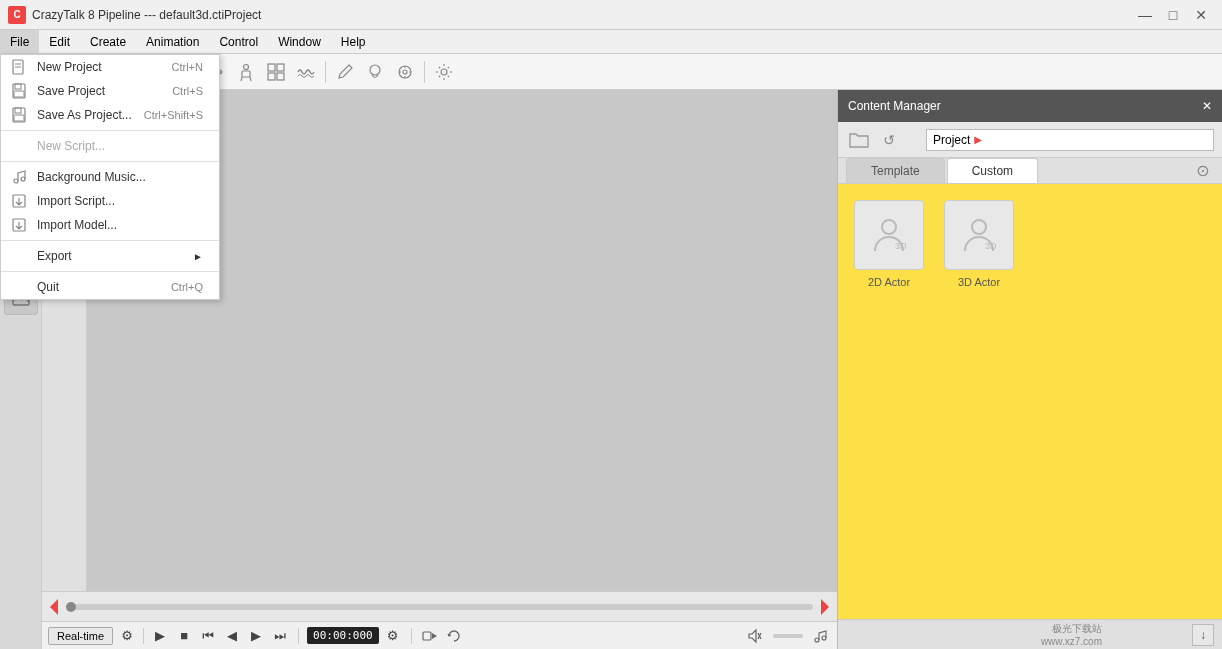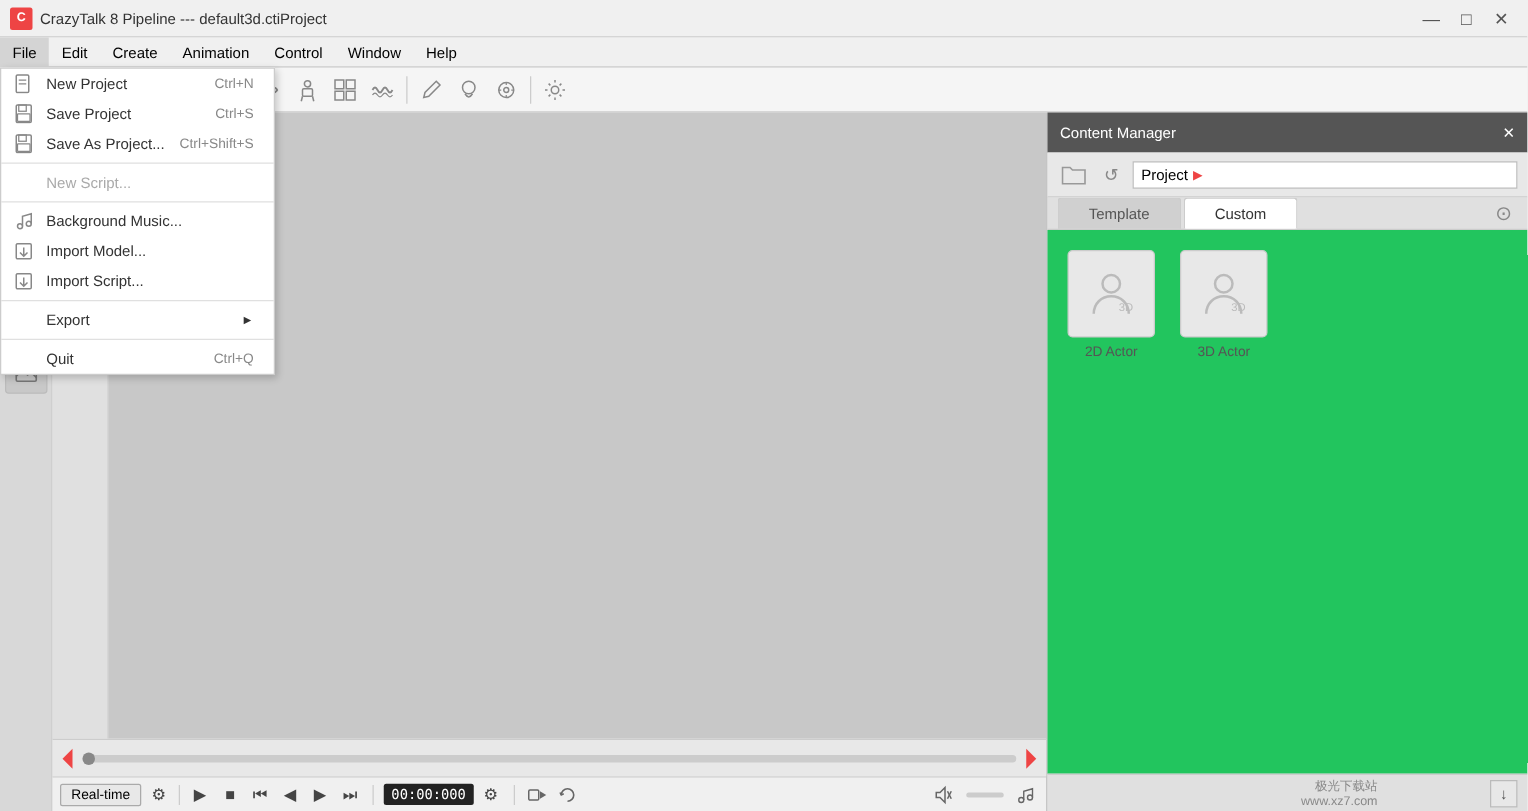--- a/index.html
+++ b/index.html
@@ -222,21 +222,21 @@
     }
     .tab.active {
       background: white;
       color: #333;
       font-weight: 500;
     }
 
     
     .content-grid {
       flex: 1;
-      background: #22c55e;
+      background: #fde047;
       padding: 16px;
       display: flex;
       gap: 20px;
       align-items: flex-start;
       overflow-y: auto;
     }
     .content-item {
       display: flex;
       flex-direction: column;
       align-items: center;
@@ -420,32 +420,32 @@
       <span class="shortcut"></span>
     </div>
 
     <div class="dropdown-item">
       <span class="icon-area">
         <svg width="16" height="16" viewBox="0 0 16 16">
             <rect x="2" y="2" width="12" height="12" rx="1" fill="none" stroke="#888" stroke-width="1.2"></rect>
             <path d="M8 5 v6 M5 9 l3 3 3-3" stroke="#888" stroke-width="1.2" fill="none"></path>
           </svg>
       </span>
-      <span>Import Model...</span>
+      <span>Import Script...</span>
       <span class="shortcut"></span>
     </div>
 
     <div class="dropdown-item">
       <span class="icon-area">
         <svg width="16" height="16" viewBox="0 0 16 16">
             <rect x="2" y="2" width="12" height="12" rx="1" fill="none" stroke="#888" stroke-width="1.2"></rect>
             <path d="M8 5 v6 M5 9 l3 3 3-3" stroke="#888" stroke-width="1.2" fill="none"></path>
           </svg>
       </span>
-      <span>Import Script...</span>
+      <span>Import Model...</span>
       <span class="shortcut"></span>
     </div>
     <div class="dropdown-separator"></div>
 
     <div class="dropdown-item">
       <span class="icon-area"></span>
       <span>Export</span>
       <span class="arrow">►</span>
     </div>
     <div class="dropdown-separator"></div>
@@ -673,21 +673,21 @@
       <span style="cursor:pointer;">✕</span>
     </div>
 
     <div class="right-panel-nav">
       <button class="folder-icon-btn">
         <svg width="20" height="18" viewBox="0 0 20 18">
             <path d="M1 3 h6 l2 2 h10 v11 H1 Z" fill="none" stroke="#999" stroke-width="1.3"></path>
           </svg>
       </button>
       <button class="refresh-icon-btn">↺</button>
-      <div style="flex:1;height:22px;background:white;border:1px solid #bbb;padding:0 6px;display:flex;align-items:center;font-size:12px;gap:4px;">
+      <div style="flex:1;height:22px;background:white;border:1px solid #bbb;padding:0 6px;display:flex;align-items:center;font-size:12px;gap:4px;margin-left:20px;">
         <span>Project</span>
         <span style="color:#e44;font-size:10px;">▶</span>
       </div>
     </div>
 
     <div class="tab-row">
       <div class="tab" style="background:#d0d0d0;color:#555;">Template</div>
       <div class="tab active" style="background:white;color:#333;font-weight:500;">Custom</div>
       <div style="flex:1;"></div>
       <div style="width:22px;height:22px;display:flex;align-items:center;justify-content:center;cursor:pointer;font-size:16px;color:#888;">⊙</div>

